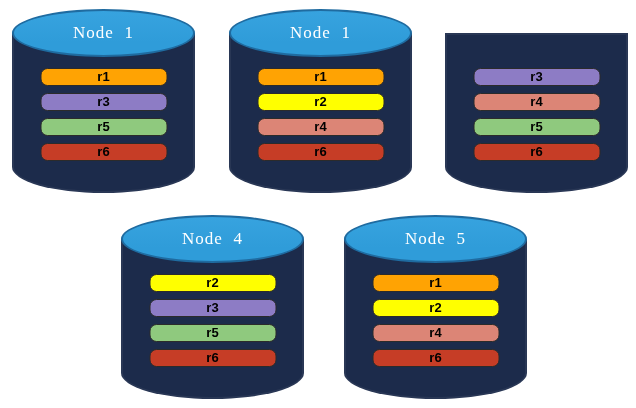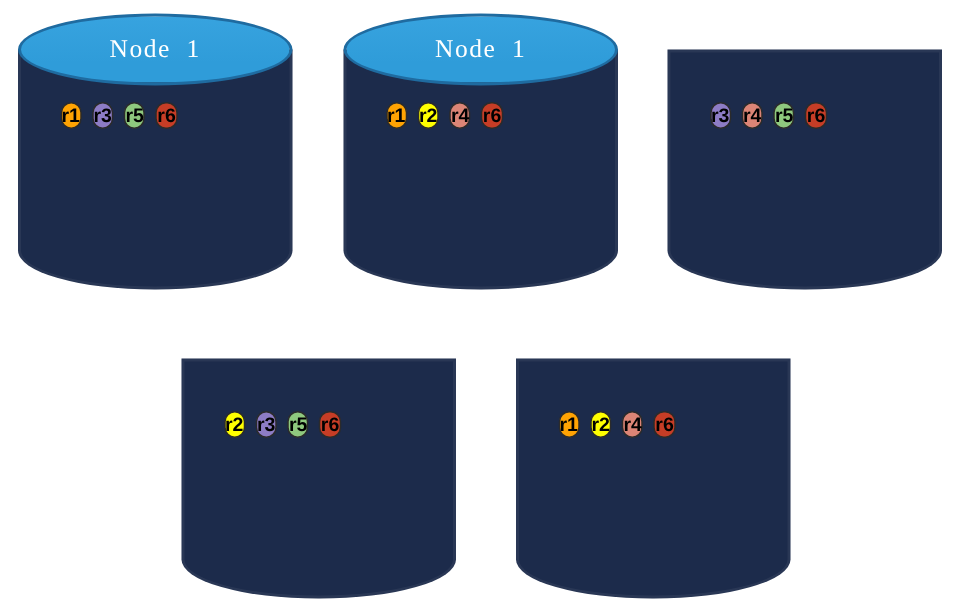--- a/index.html
+++ b/index.html
@@ -55,21 +55,21 @@
     font-weight: 400;
     font-family: Liberation Serif, serif;
   }
   .bars {
     position: absolute;
     top: 59px;
     left: 50%;
     transform: translateX(-50%);
     width: 127px;
     display: flex;
-    flex-direction: row;
+    flex-direction: column;
     gap: 7px;
     z-index: 3;
   }
   .bar {
     height: 18px;
     box-sizing: border-box;
     border: 1px solid var(--bar-border, #2b2b2b);
     border-radius: 7px;
     color: var(--bar-text-color, #000000);
     font-size: 13px;
@@ -120,30 +120,36 @@
     <div class="bars">
       <div class="bar" style="background: rgb(141, 124, 197);">r3</div>
       <div class="bar" style="background: rgb(220, 133, 118);">r4</div>
       <div class="bar" style="background: rgb(143, 201, 126);">r5</div>
       <div class="bar" style="background: rgb(198, 61, 38);">r6</div>
     </div>
   </div>
 
   <div class="cyl pos-n4">
     <div class="cyl-body"></div>
+    <div class="cyl-top">
+      <span class="cyl-title">Node  4</span>
+    </div>
     <div class="bars">
       <div class="bar" style="background: rgb(255, 255, 0);">r2</div>
       <div class="bar" style="background: rgb(141, 124, 197);">r3</div>
       <div class="bar" style="background: rgb(143, 201, 126);">r5</div>
       <div class="bar" style="background: rgb(198, 61, 38);">r6</div>
     </div>
   </div>
 
   <div class="cyl pos-n5">
     <div class="cyl-body"></div>
+    <div class="cyl-top">
+      <span class="cyl-title">Node  5</span>
+    </div>
     <div class="bars">
       <div class="bar" style="background: rgb(255, 163, 3);">r1</div>
       <div class="bar" style="background: rgb(255, 255, 0);">r2</div>
       <div class="bar" style="background: rgb(220, 133, 118);">r4</div>
       <div class="bar" style="background: rgb(198, 61, 38);">r6</div>
     </div>
   </div>
 
 </div>
 

